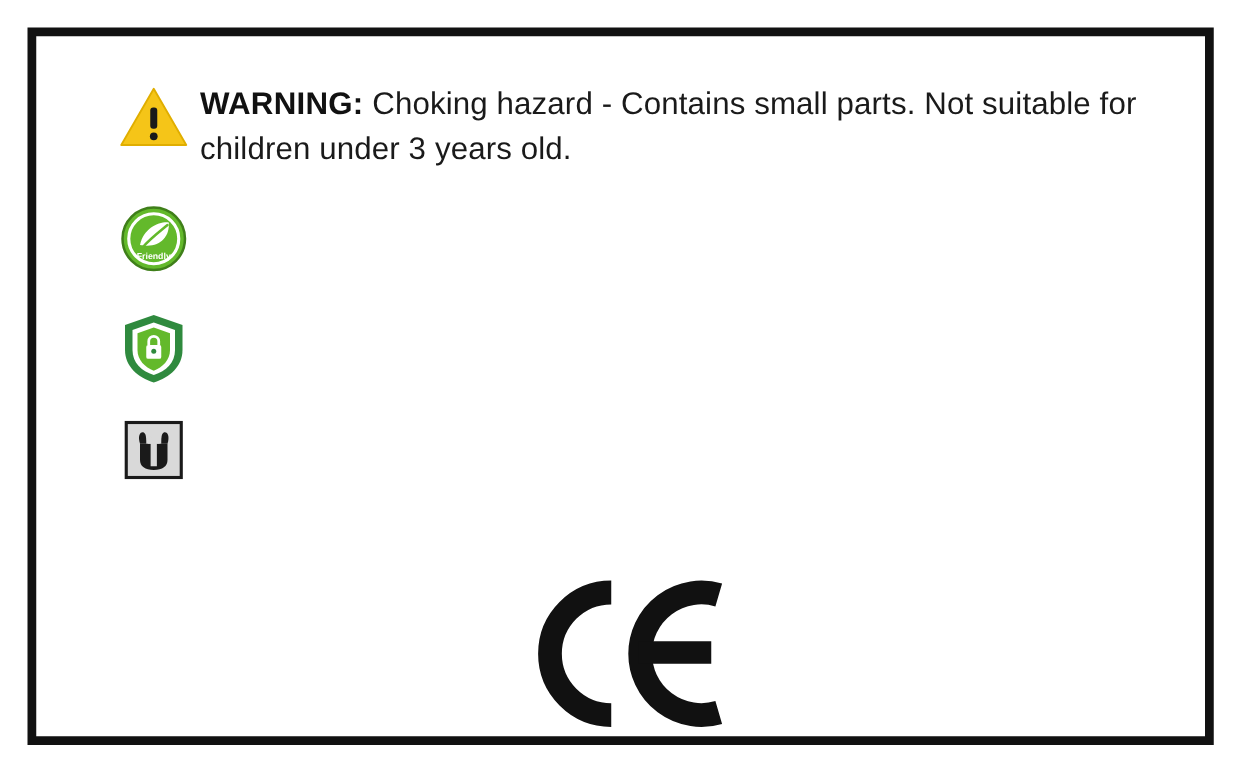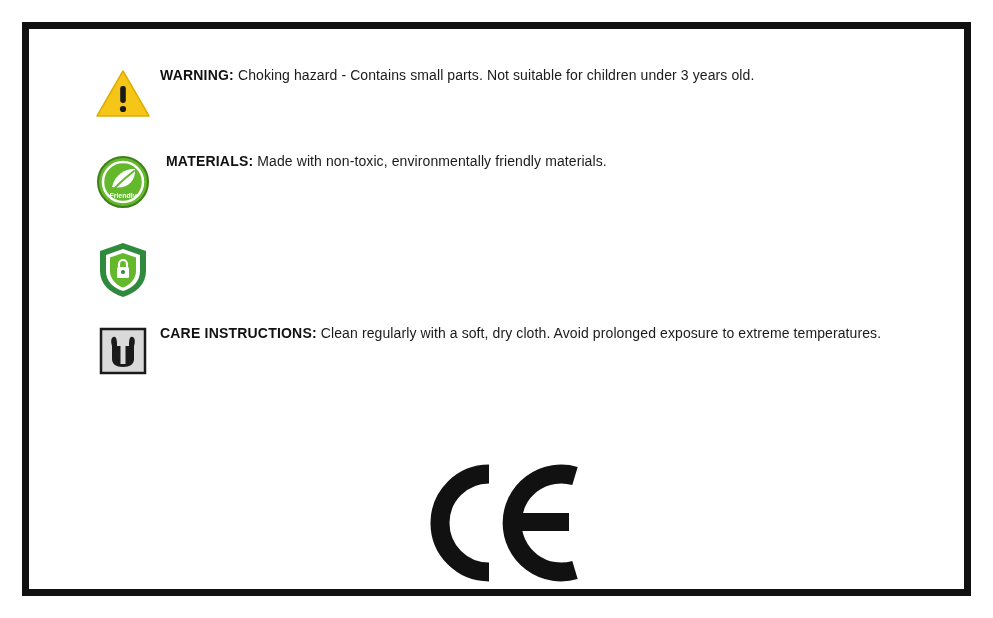--- a/index.html
+++ b/index.html
@@ -57,21 +57,21 @@
     display: flex;
     align-items: flex-start;
     justify-content: center;
     padding-top: 2px;
     box-sizing: border-box;
   }
 
   .notice-text {
     flex: 1 1 auto;
     padding-left: 6px;
-    font-size: 14px;
+    font-size: 25px;
     line-height: 1.42;
     color: #1a1a1a;
     letter-spacing: 0.1px;
   }
 
   .notice-title {
     font-weight: bold;
     letter-spacing: 0.2px;
     color: #111111;
   }
@@ -118,23 +118,20 @@
         <span class="notice-icon">
           <svg width="56" height="56" viewBox="0 0 56 56" aria-hidden="true">
             <circle cx="28" cy="28" r="25" fill="#63b92b"></circle>
             <circle cx="28" cy="28" r="25" fill="none" stroke="#3f7f1a" stroke-width="2"></circle>
             <circle cx="28" cy="28" r="20" fill="none" stroke="#ffffff" stroke-width="2.5"></circle>
             <path d="M17 33 C20 19, 33 14, 40 15 C41 27, 32 36, 17 33 Z" fill="#ffffff"></path>
             <path d="M19 35 C25 28, 33 22, 39 17" stroke="#63b92b" stroke-width="2" fill="none" stroke-linecap="round"></path>
             <text x="28" y="44" font-family="Liberation Sans, sans-serif" font-size="7" font-weight="bold" fill="#ffffff" text-anchor="middle">Friendly</text>
           </svg>
         </span>
-        <div class="notice-text">
-          <span class="notice-title">MATERIALS:</span><span> Made with non-toxic, environmentally friendly materials.</span>
-        </div>
       </div>
 
       <div class="notice-row row-usage">
         <span class="notice-icon">
           <svg width="56" height="60" viewBox="0 0 56 60" aria-hidden="true">
             <path d="M28 3 L51 11 V31 C51 44 41 53 28 57 C15 53 5 44 5 31 V11 Z" fill="#2f8a3e"></path>
             <path d="M28 9 L45 15 V31 C45 41 38 48 28 51 C18 48 11 41 11 31 V15 Z" fill="#ffffff"></path>
             <path d="M28 13 L41 17.5 V31 C41 39 35 45 28 47.5 C21 45 15 39 15 31 V17.5 Z" fill="#63b92b"></path>
             <rect x="22" y="27" width="12" height="11" rx="1.5" fill="#ffffff"></rect>
             <path d="M24 27 V24 a4 4 0 0 1 8 0 V27" stroke="#ffffff" stroke-width="2.2" fill="none"></path>
@@ -147,23 +144,20 @@
         <span class="notice-icon">
           <svg width="50" height="50" viewBox="0 0 50 50" aria-hidden="true">
             <rect x="3" y="3" width="44" height="44" fill="#d9d9d9" stroke="#1a1a1a" stroke-width="2.5"></rect>
             <path d="M14 20 C12 14, 14 10, 17 11 C19 12, 19 16, 19 20" fill="#1a1a1a"></path>
             <path d="M36 20 C38 14, 36 10, 33 11 C31 12, 31 16, 31 20" fill="#1a1a1a"></path>
             <path d="M14 20 L14 33 C14 38, 18 41, 25 41 C32 41, 36 38, 36 33 L36 20 Z" fill="#1a1a1a"></path>
             <rect x="22.5" y="14" width="5" height="24" fill="#d9d9d9"></rect>
             <path d="M25 12 L30 20 L20 20 Z" fill="#d9d9d9"></path>
           </svg>
         </span>
-        <div class="notice-text">
-          <span class="notice-title">CARE INSTRUCTIONS:</span><span> Clean regularly with a soft, dry cloth. Avoid prolonged exposure to extreme temperatures.</span>
-        </div>
       </div>
 
     </div>
 
     <div class="ce-mark">
       <svg width="180" height="118" viewBox="0 0 180 118" aria-hidden="true">
 
         <path d="M82 10 A 49 49 0 1 0 82 108" fill="none" stroke="#111111" stroke-width="19"></path>
 
         <path d="M168 12 A 49 49 0 1 0 168 106" fill="none" stroke="#111111" stroke-width="19"></path>

